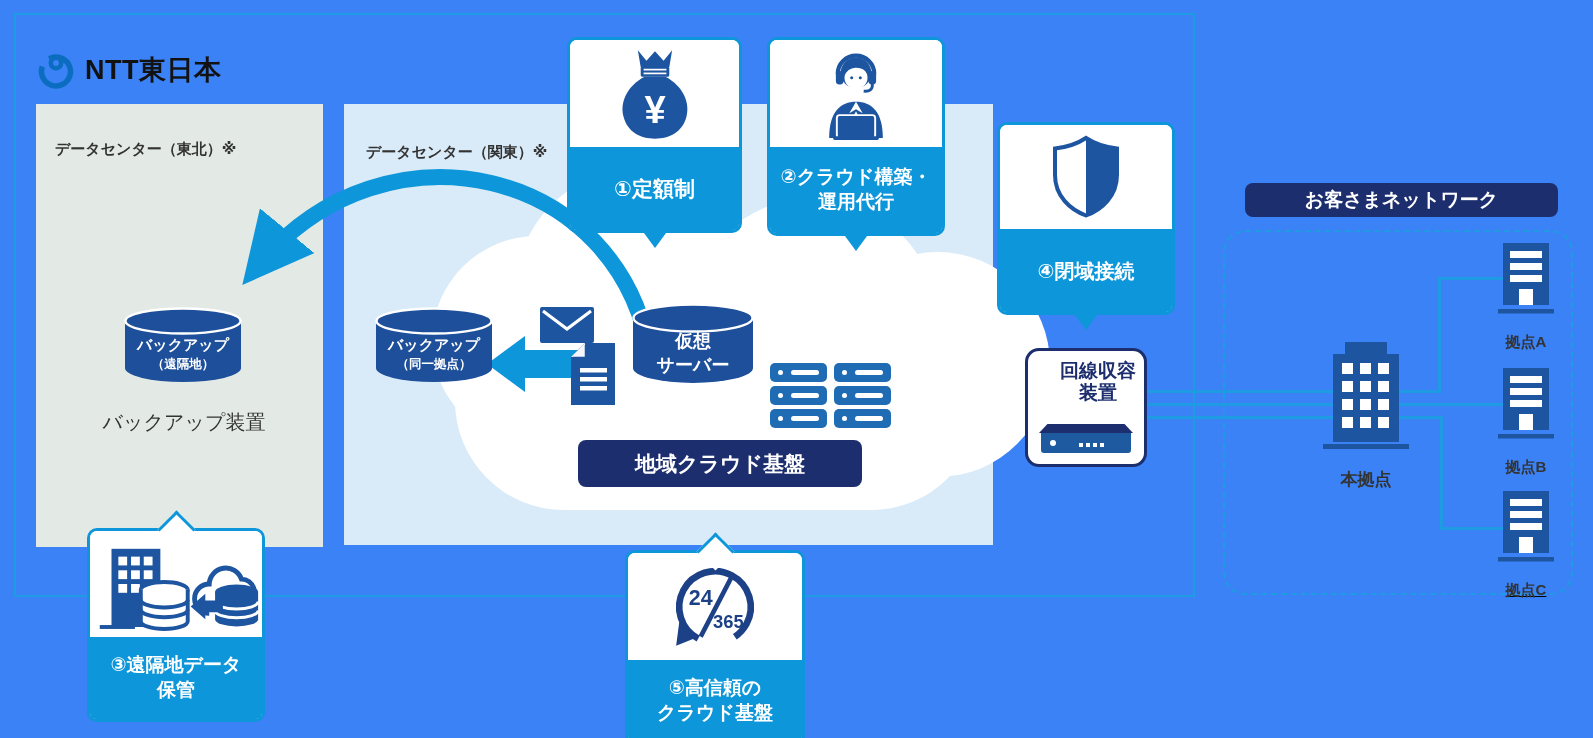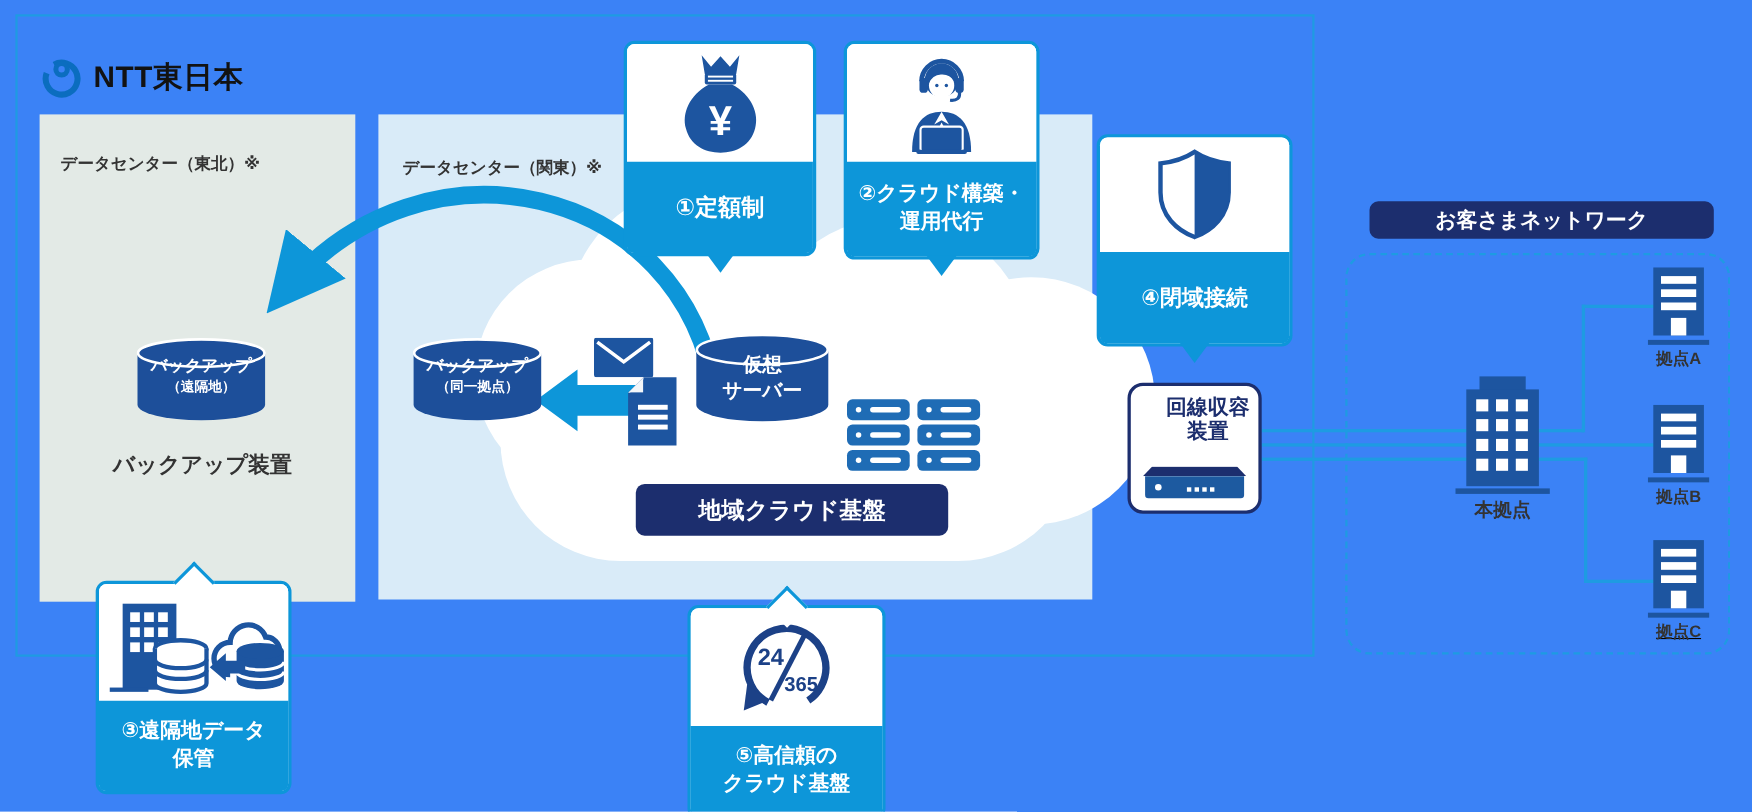--- a/index.html
+++ b/index.html
@@ -13,25 +13,25 @@
   .logo-text{font-size:27px;font-weight:900;color:#121212;letter-spacing:.5px;}
   
   .dc-box{z-index:1;}
   .dc-tohoku{left:36px;top:104px;width:287px;height:443px;background:#e3eae6;}
   .dc-kanto{left:344px;top:104px;width:649px;height:441px;background:#d9ebf8;}
   .dc-label{font-size:15px;font-weight:bold;color:#333;}
   
   .cloud-part{background:#fff;border-radius:50%;z-index:1;}
   
   .cyl{z-index:3;}
-  .cyl-text{position:absolute;left:0;top:10px;width:100%;height:100%;display:flex;flex-direction:column;align-items:center;color:#fff;font-weight:bold;line-height:1.35;padding-top:6px;box-sizing:border-box;}
+  .cyl-text{position:absolute;left:0;top:0;width:100%;height:100%;display:flex;flex-direction:column;align-items:center;justify-content:center;color:#fff;font-weight:bold;line-height:1.35;padding-top:6px;box-sizing:border-box;}
   .cyl-l1{font-size:15px;}
   .cyl-l2{font-size:12.5px;}
   .vs-l{font-size:18px;}
-  .caption{font-size:20px;font-weight:bold;color:#333;z-index:3;}
+  .caption{font-size:20px;font-weight:normal;color:#333;z-index:3;}
   
   .racks{left:770px;top:363px;display:grid;grid-template-columns:57px 57px;grid-auto-rows:19px;gap:4px 7px;z-index:3;}
   .rack-unit{background:#1f6cb5;border-radius:5px;position:relative;}
   .rack-unit::before{content:"";position:absolute;left:8px;top:7px;width:5px;height:5px;border-radius:50%;background:#fff;}
   .rack-unit::after{content:"";position:absolute;left:21px;top:7px;width:28px;height:5px;border-radius:2.5px;background:#fff;}
   
   .navy-pill{background:#1c2e6e;color:#fff;font-weight:bold;display:flex;align-items:center;justify-content:center;border-radius:8px;z-index:4;}
   
   .callout{background:#fff;border:3px solid #0d96d9;border-radius:10px;display:flex;flex-direction:column;z-index:5;}
   .icon-area{display:flex;align-items:center;justify-content:center;flex:0 0 auto;background:#fff;border-radius:7px 7px 0 0;}
@@ -43,21 +43,21 @@
   .line-device-text{margin-top:9px;text-align:center;color:#1c2e6e;font-weight:900;font-size:19px;line-height:1.15;padding-left:24px;}
   .device-top{position:absolute;left:11px;top:73px;width:94px;height:9px;background:#1c2e6e;clip-path:polygon(9% 0,91% 0,100% 100%,0 100%);}
   .device-body{position:absolute;left:13px;top:82px;width:90px;height:20px;background:#1d5aa0;border-radius:0 0 3px 3px;}
   .device-body .led{position:absolute;left:9px;top:7px;width:6px;height:6px;border-radius:50%;background:#fff;}
   .device-body .ports{position:absolute;left:38px;top:10px;display:flex;gap:3px;}
   .device-body .ports i{width:4px;height:4px;background:#fff;display:block;}
   
   .cline{background:#1e9be2;z-index:4;}
   
   .dashed-box{left:1223px;top:230px;width:350px;height:365px;border:2px dashed #1e9be2;border-radius:22px;z-index:1;box-sizing:border-box;}
-  .site{display:flex;flex-direction:column;align-items:center;gap:3px;z-index:5;}
+  .site{display:flex;flex-direction:column;align-items:center;gap:19px;z-index:5;}
   .site-label{font-size:15px;font-weight:bold;color:#333;}
   .svg-layer{left:0;top:0;width:1593px;height:738px;z-index:2;pointer-events:none;}
 </style>
 </head>
 <body>
 
 <div id="canvas">
 
   <div class="abs outer-frame"></div>
 

